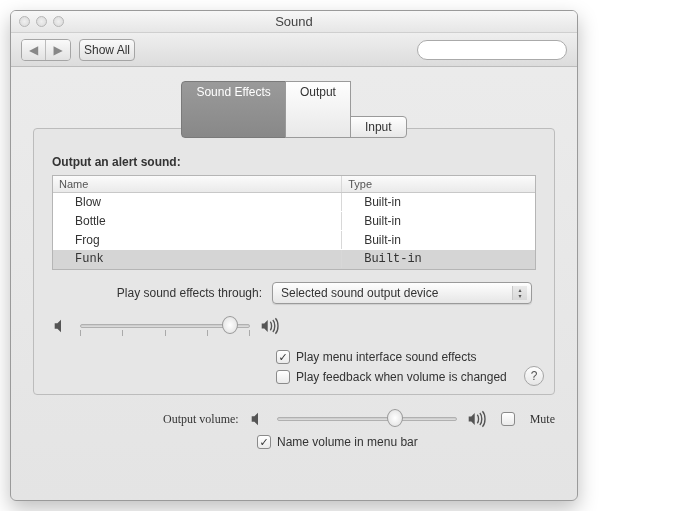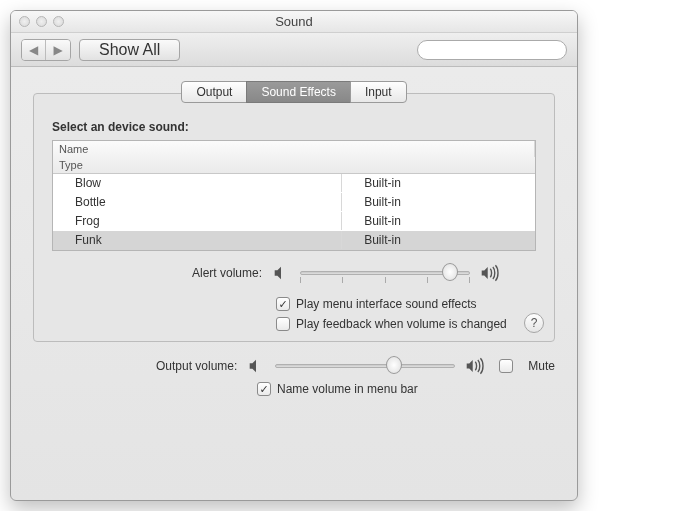--- a/index.html
+++ b/index.html
@@ -65,25 +65,25 @@
     background: linear-gradient(#fafafa, #e2e2e2);
     border: none;
     border-right: 1px solid #bcbcbc;
     cursor: default;
     color: #888;
     font-size: 12px;
   }
   .segmented button:last-child { border-right: none; }
   .tb-btn {
     height: 22px;
-    padding: 0 19px;
+    padding: 0 4px;
     border: 1px solid #a5a5a5;
     border-radius: 4px;
     background: linear-gradient(#fafafa, #e2e2e2);
-    font-size: 16px;
+    font-size: 12px;
     color: #333;
   }
   .spacer { flex: 1; }
   .search {
     height: 20px;
     width: 150px;
     border: 1px solid #aaa;
     border-radius: 10px;
     padding: 0 8px 0 22px;
     background: #fff;
@@ -107,21 +107,21 @@
   }
   .tab {
     padding: 3px 14px;
     border: 1px solid #9a9a9a;
     background: linear-gradient(#fefefe, #e8e8e8);
     font-size: 12px;
     margin-left: -1px;
     cursor: default;
   }
   .tab:first-child { border-radius: 4px 0 0 4px; margin-left: 0;}
-  .tab:last-child { border-radius: 0 4px 4px 0; }
+  .tab:last-child { border-radius: 0 4px 4px 0; margin-top: 35px; }
   .tab.active {
     background: linear-gradient(#9a9a9a, #888);
     color: #fff;
     border-color: #7a7a7a;
   }
   .panel {
     margin-top: -10px;
     border: 1px solid #bcbcbc;
     border-radius: 4px;
     background: #e6e6e6;
@@ -139,33 +139,32 @@
     border: 1px solid #b5b5b5;
     background: #fff;
     border-radius: 0;
   }
   .thead {
     display: flex;
     background: linear-gradient(#fbfbfb, #eaeaea);
     border-bottom: 1px solid #c8c8c8;
     font-size: 11px;
     color: #555;
-    flex-direction: column;
   }
   .thead div { padding: 2px 6px; }
   .col-name { flex: 0 0 60%; border-right: 1px solid #d8d8d8; }
   .col-type { flex: 0 0 40%; }
   .trow {
     display: flex;
     font-size: 12px;
     color: #333;
     border-bottom: 1px solid transparent;
   }
   .trow div { padding: 2px 22px; }
-  .trow.sel { background: #d5d5d5; }
+  .trow.sel { background: #d5d5d5; font-family: Liberation Mono, monospace; }
   .form-row {
     display: flex;
     align-items: center;
     margin-top: 12px;
     gap: 10px;
   }
   .form-label {
     width: 210px;
     text-align: right;
     font-size: 12px;
@@ -291,29 +290,29 @@
           <circle cx="6.5" cy="6.5" r="4.5"></circle>
           <line x1="10" y1="10" x2="14" y2="14"></line>
         </svg>
       <input class="search" type="text" placeholder="" style="">
     </div>
   </div>
 
   <div class="content">
 
     <div class="tabs">
+      <div class="tab active">Sound Effects</div>
       <div class="tab">Output</div>
-      <div class="tab active">Sound Effects</div>
       <div class="tab">Input</div>
     </div>
 
     <div class="panel">
       <div class="panel-inner">
 
-        <div class="section-label">Select an device sound:</div>
+        <div class="section-label">Output an alert sound:</div>
 
         <div class="table">
           <div class="thead">
             <div class="col-name">Name</div>
             <div class="col-type">Type</div>
           </div>
           <div class="trow">
             <div class="col-name">Blow</div>
             <div class="col-type">Built-in</div>
           </div>
@@ -324,23 +323,29 @@
           <div class="trow">
             <div class="col-name">Frog</div>
             <div class="col-type">Built-in</div>
           </div>
           <div class="trow sel">
             <div class="col-name">Funk</div>
             <div class="col-type">Built-in</div>
           </div>
         </div>
 
-
         <div class="form-row">
-          <div class="form-label">Alert volume:</div>
+          <div class="form-label">Play sound effects through:</div>
+          <div class="popup">
+            <span>Selected sound output device</span>
+            <span class="arrows">▴<br>▾</span>
+          </div>
+        </div>
+
+        <div class="form-row">
           <div class="slider-wrap">
             <svg class="speaker-icon" viewBox="0 0 20 20" fill="#555">
                 <path d="M3 7h3l4-4v14l-4-4H3z"></path>
               </svg>
             <div class="slider">
               <div class="track"></div>
               <div class="ticks">
                   <span></span>
                   <span></span>
                   <span></span>
@@ -365,21 +370,21 @@
 
         <div class="checkrow">
           <span class="chk"></span>
           <span>Play feedback when volume is changed</span>
         </div>
 
         <div class="help">?</div>
       </div>
     </div>
 
-    <div class="form-row" style="margin-top:14px; padding-left:0;">
+    <div class="form-row" style="margin-top:14px; padding-left:0;font-family:Liberation Serif, serif;">
       <div class="form-label" style="width:210px;">Output volume:</div>
       <div class="slider-wrap">
         <svg class="speaker-icon" viewBox="0 0 20 20" fill="#555">
             <path d="M3 7h3l4-4v14l-4-4H3z"></path>
           </svg>
         <div class="slider" style="width:180px">
           <div class="track"></div>
           <div class="thumb" style="left:66%"></div>
         </div>
         <svg class="speaker-icon" style="width:24px;height:20px" viewBox="0 0 28 20" fill="#555">

